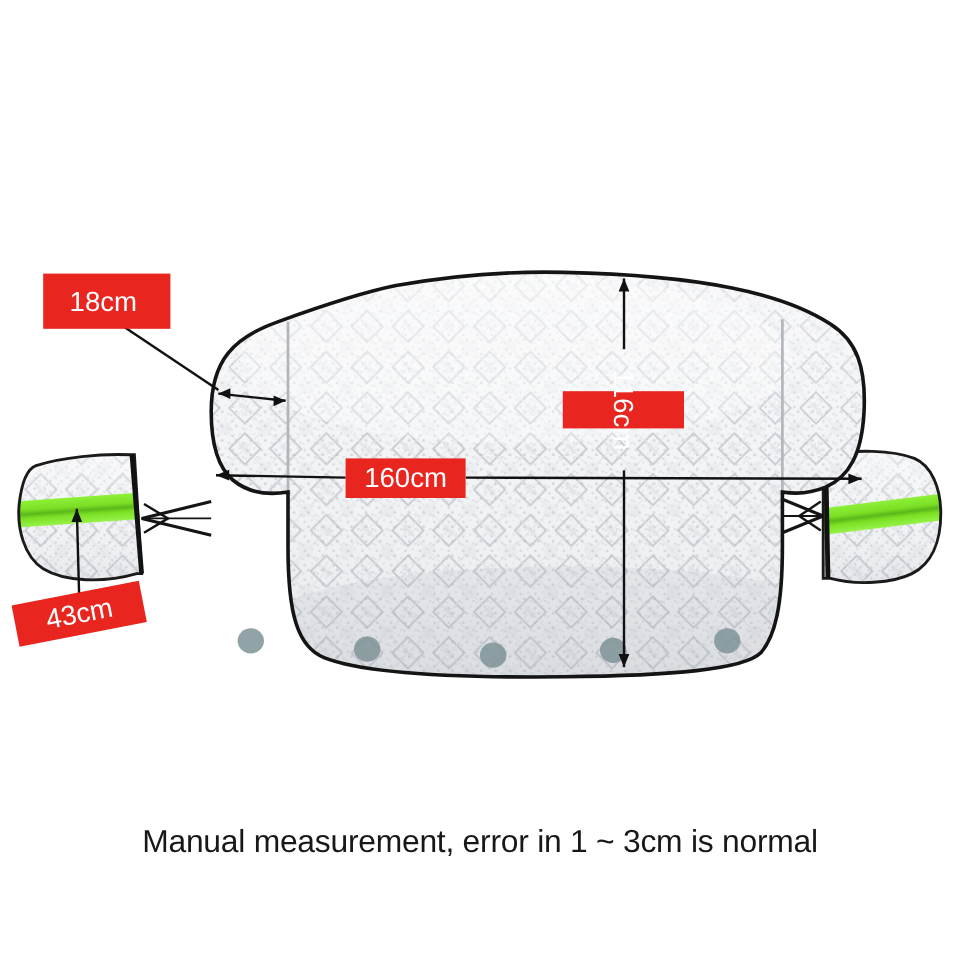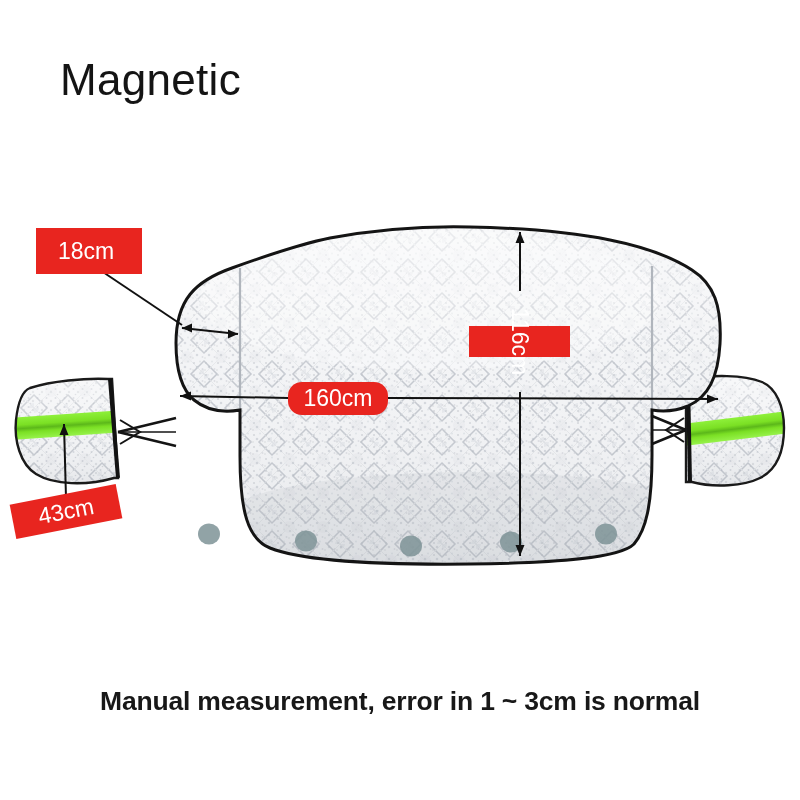--- a/index.html
+++ b/index.html
@@ -37,21 +37,21 @@
   }
 
   
   .caption {
     position: absolute;
     left: 0;
     right: 0;
     top: 686px;
     text-align: center;
     font-size: 26.5px;
-    font-weight: 700;
+    font-weight: 400;
     color: #181818;
     letter-spacing: -0.2px;
     white-space: nowrap;
   }
 
   
   #stage {
     position: absolute;
     left: 0;
     top: 0;
@@ -81,21 +81,20 @@
     font-size: 23px;
     padding-left: 22px;
     justify-content: flex-start;
   }
   #label-160 {
     left: 288px;
     top: 382px;
     width: 100px;
     height: 33px;
     font-size: 23px;
-    border-radius: 14px;
   }
   #label-116 {
     left: 504px;
     top: 291px;
     width: 31px;
     height: 101px;
     font-size: 23px;
     transform: rotate(90deg);
     transform-origin: center center;
   }
@@ -109,21 +108,20 @@
     transform-origin: center center;
     padding-left: 26px;
     justify-content: flex-start;
   }
 </style>
 </head>
 <body>
 
 <div id="infographic">
 
-  <div class="title">Magnetic</div>
 
   <svg id="stage" viewBox="0 0 800 800">
     <defs>
 
       <pattern id="quilt" width="34" height="34" patternUnits="userSpaceOnUse" patternTransform="rotate(0)">
         <rect width="34" height="34" fill="#f2f3f5"></rect>
         <path d="M -4 17 L 17 -4 L 38 17 L 17 38 Z" fill="none" stroke="#c2c6cd" stroke-width="1.5"></path>
         <path d="M 0 0 L 34 34 M 34 0 L 0 34" stroke="#e2e4e8" stroke-width="0.9"></path>
         <circle cx="17" cy="17" r="6" fill="#e9eaee" opacity="0.75"></circle>
         <circle cx="0" cy="0" r="5" fill="#dcdfe4" opacity="0.6"></circle>

